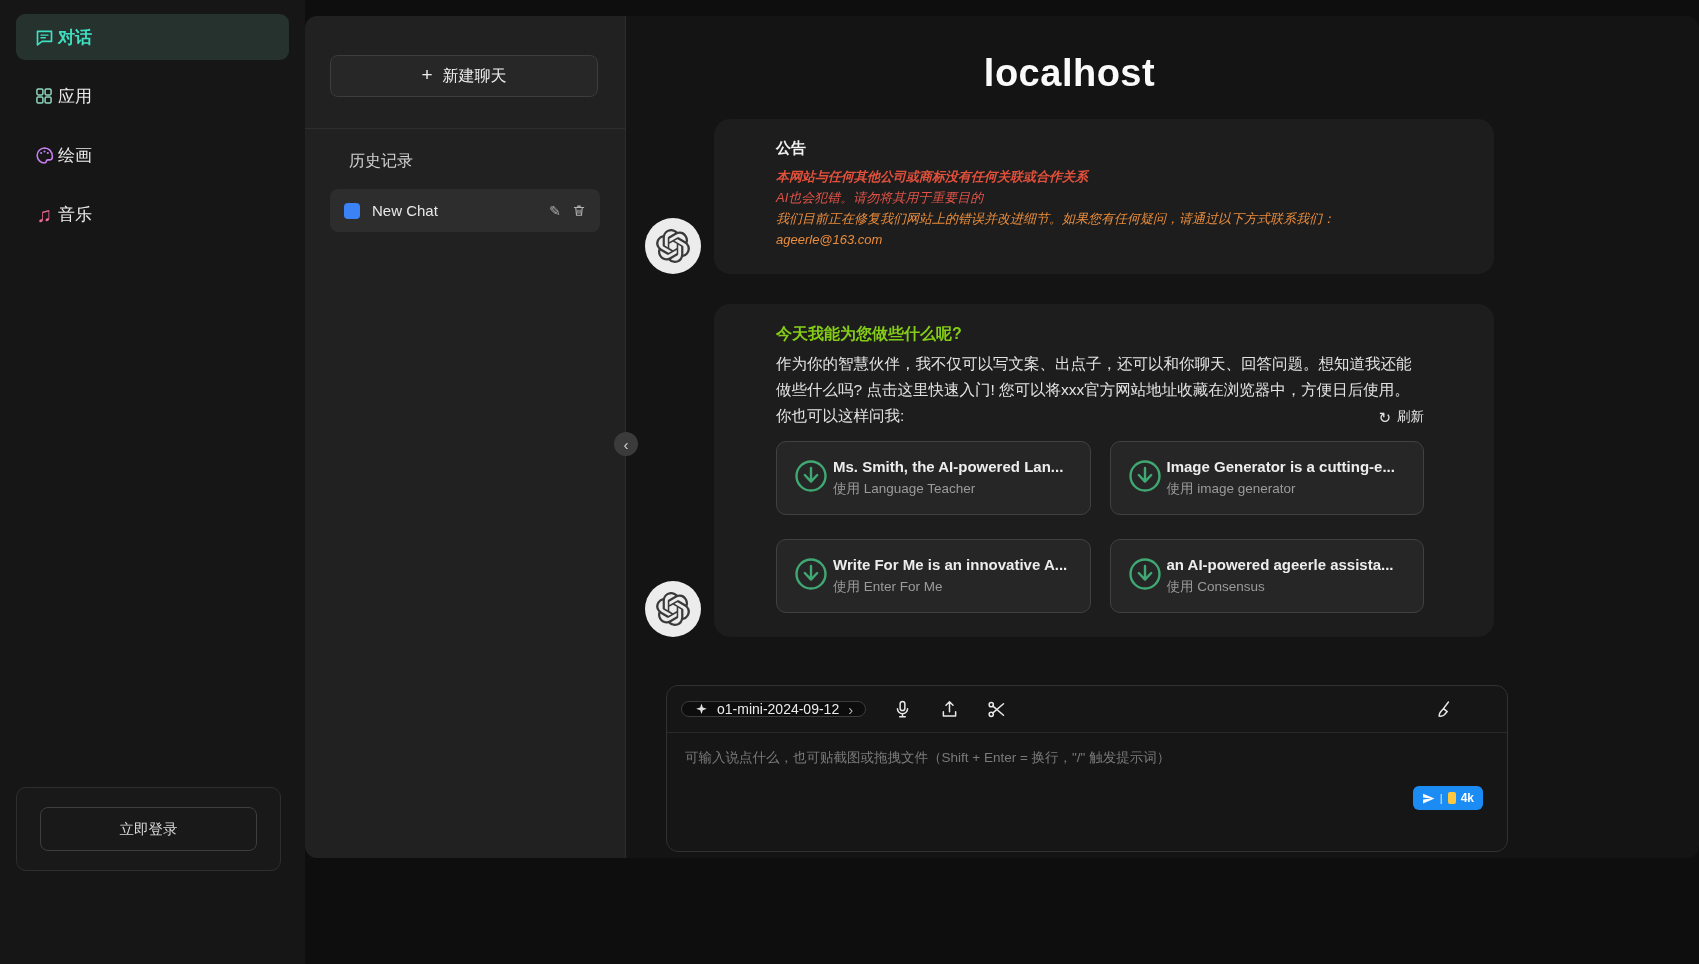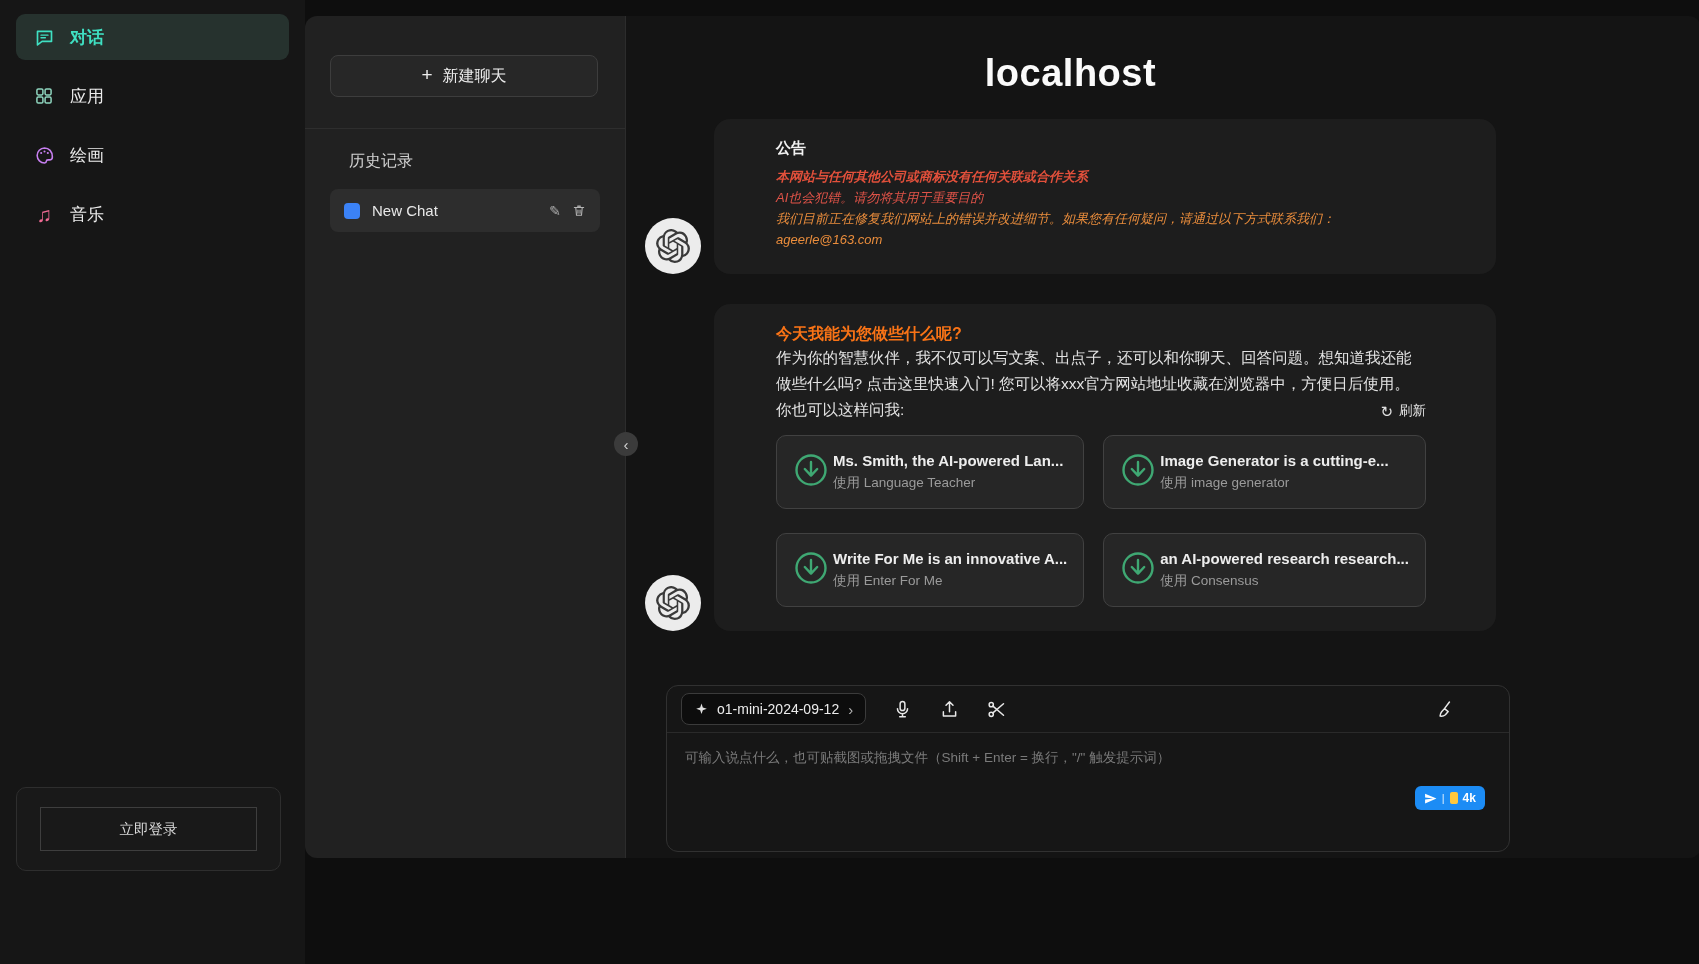--- a/index.html
+++ b/index.html
@@ -2,26 +2,26 @@
 <html><head>
 <meta charset="utf-8">
 <style>
   * { margin:0; padding:0; box-sizing:border-box; }
   html,body { width:1699px; height:964px; }
   body { background:#0e0e0e; font-family:"Liberation Sans","DejaVu Sans",sans-serif; color:#e6e6e6; overflow:hidden; position:relative; }
   button { font-family:inherit; }
 
   
   .sidebar { position:absolute; left:0; top:0; bottom:0; width:305px; background:#161616; padding:14px 16px; }
-  .nav-item { height:46px; border-radius:9px; display:flex; align-items:center; gap:15px; padding:0 17px; margin-bottom:13px; font-size:17px; color:#ececec; cursor:pointer; }
+  .nav-item { height:46px; border-radius:9px; display:flex; align-items:center; gap:3px; padding:0 17px; margin-bottom:13px; font-size:17px; color:#ececec; cursor:pointer; }
   .nav-item.active { background:#26322e; color:#3fe0c2; font-weight:700; }
   .nav-icon { width:22px; height:22px; display:flex; align-items:center; justify-content:center; flex:0 0 22px; }
   .music-glyph { font-size:21px; color:#ef6a93; line-height:1; }
   .login-panel { position:absolute; left:16px; bottom:93px; width:265px; border:1px solid #2e2e2e; border-radius:10px; padding:19px 23px; background:#191919; }
-  .login-btn { width:100%; height:44px; border:1px solid #3e3e3e; border-radius:0; background:transparent; color:#d9d9d9; font-size:14.5px; cursor:pointer; }
+  .login-btn { width:100%; height:44px; border:1px solid #3e3e3e; border-radius:8px; background:transparent; color:#d9d9d9; font-size:14.5px; cursor:pointer; }
 
   
   .app-right { position:absolute; left:305px; top:16px; right:0; bottom:106px; display:flex; }
 
   
   .chatlist { flex:0 0 320px; width:320px; background:#212121; border-radius:12px 0 0 12px; padding-top:22px; position:relative; }
   .newchat-btn { margin:17px 25px 0; width:268px; height:42px; border:1px solid #3d3d3d; border-radius:8px; background:#272727; color:#ececec; font-size:16px; display:flex; align-items:center; justify-content:center; gap:10px; cursor:pointer; }
   .plus { font-size:19px; margin-top:-2px; font-weight:400; }
   .chatlist-divider { height:1px; background:#2e2e2e; margin-top:31px; }
   .history-title { margin:22px 0 0 44px; font-size:16px; color:#d2d2d2; }
@@ -41,36 +41,36 @@
   .avatar { flex:0 0 56px; width:56px; height:56px; border-radius:50%; background:#ececec; display:flex; align-items:center; justify-content:center; }
   .bubble { flex:1; background:#1d1d1d; border-radius:16px; padding:20px 70px 24px 62px; }
 
   .ann-title { font-size:15px; font-weight:700; color:#f2f2f2; margin-bottom:8px; }
   .ann-line { font-size:13px; line-height:21px;font-style:italic; }
   .red-bold { color:#e2503b; font-weight:700; }
   .red { color:#df5348; }
   .orange { color:#ea8d3c; }
   a.email { color:#ea8d3c; text-decoration:none; cursor:pointer; }
 
-  .welcome-title { font-size:16px; font-weight:700; color:#f97316; }
+  .welcome-title { font-size:16px; font-weight:700; color:#84cc16; margin-bottom:6px; }
   .welcome-text { font-size:15.5px; line-height:26px; color:#e3e3e3; }
   .ask-row { display:flex; justify-content:space-between; align-items:flex-end; }
   .refresh-btn { display:flex; align-items:center; gap:6px; font-size:13.5px; color:#e0e0e0; cursor:pointer; padding-bottom:3px; }
   .refresh-glyph { font-size:15px; line-height:1; }
 
   .sugg-grid { margin-top:12px; display:grid; grid-template-columns:1fr 1fr; gap:24px 19px; }
   .sugg-card { background:#262626; border:1px solid #414141; border-radius:10px; padding:12px 16px; display:flex; align-items:center; gap:4px; cursor:pointer; min-height:74px; }
   .sugg-icon { flex:0 0 36px; }
   .sugg-title { font-size:15px; font-weight:600; color:#ededed; margin-bottom:5px; white-space:nowrap; overflow:hidden; }
   .sugg-sub { font-size:13.5px; color:#9b9b9b; white-space:nowrap; }
 
   
   .composer { margin:0 191px 6px 40px; border:1px solid #313131; border-radius:12px; background:#161616; }
   .composer-toolbar { display:flex; align-items:center; gap:25px; padding:0 14px; height:47px; border-bottom:1px solid #2a2a2a; }
-  .model-pill { display:flex; align-items:center; gap:8px; background:#0d0d0d; border:1px solid #3b3b3b; border-radius:8px; height:32px; padding:0 12px; font-size:14px; color:#ececec; cursor:pointer; }
+  .model-pill { display:flex; align-items:center; gap:8px; background:#0d0d0d; border:1px solid #3b3b3b; border-radius:8px; height:16px; padding:0 12px; font-size:14px; color:#ececec; cursor:pointer; }
   .model-chevron { color:#b5b5b5; font-size:15px; margin-left:1px; }
   .tool-icon { width:22px; height:22px; cursor:pointer; display:flex; align-items:center; justify-content:center; }
   .broom { margin-left:auto; margin-right:38px; }
   .input-area { position:relative; height:118px; }
   textarea.chat-input { width:100%; height:100%; background:transparent; border:none; outline:none; resize:none; color:#dcdcdc; padding:15px 18px; font-size:13.5px; line-height:20px; font-family:inherit; }
   textarea.chat-input::placeholder { color:#7a7a7a; }
   .send-badge { position:absolute; right:24px; bottom:41px; background:#1c8cf5; border-radius:6px; height:24px; display:flex; align-items:center; gap:5px; padding:0 9px; color:#fff; font-size:12px; font-weight:700; cursor:pointer; }
   .badge-divider { font-weight:400; opacity:.85; font-size:11px; }
   .battery { width:8px; height:12px; background:#ffc83d; border-radius:2px; }
 
@@ -237,21 +237,21 @@
             <div class="sugg-card">
               <span class="sugg-icon">
                 <svg width="36" height="36" viewBox="0 0 36 36">
                     <g fill="none" stroke="#3fa873" stroke-width="2.4" stroke-linecap="round" stroke-linejoin="round">
                       <circle cx="18" cy="18" r="14.5"></circle>
                       <path d="M18 10v12.5M11.8 17 18 23.6 24.2 17"></path>
                     </g>
                   </svg>
               </span>
               <span>
-                <div class="sugg-title">an AI-powered research research...</div>
+                <div class="sugg-title">an AI-powered ageerle assista...</div>
                 <div class="sugg-sub">使用 Consensus</div>
               </span>
             </div>
           </div>
         </div>
       </div>
     </div>
 
     <div class="composer">
       <div class="composer-toolbar">

